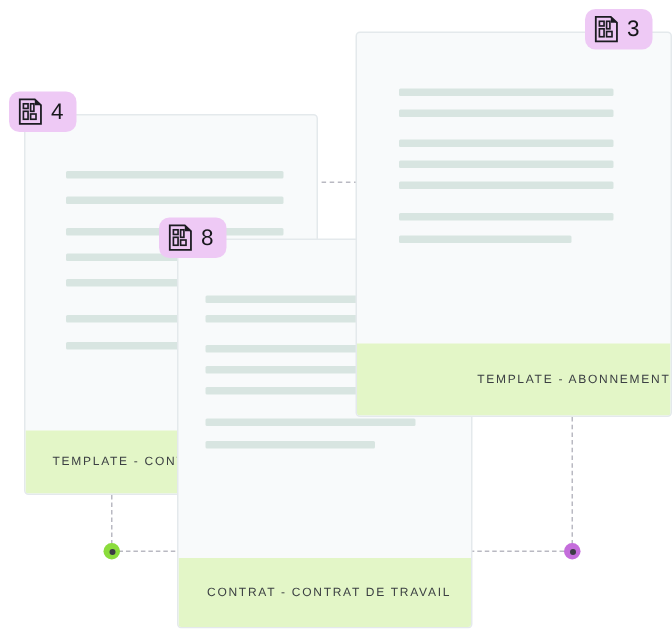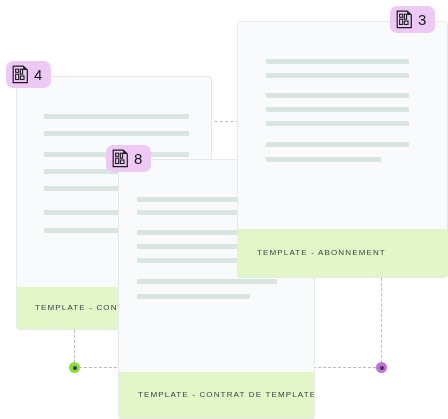--- a/index.html
+++ b/index.html
@@ -149,35 +149,35 @@
     <div class="card-lines">
       <div class="line" style="left:18px; top:37px; width:143px;"></div>
       <div class="line" style="left:18px; top:50px; width:143px;"></div>
       <div class="line" style="left:18px; top:70px; width:143px;"></div>
       <div class="line" style="left:18px; top:84px; width:143px;"></div>
       <div class="line" style="left:18px; top:98px; width:143px;"></div>
       <div class="line" style="left:18px; top:119px; width:140px;"></div>
       <div class="line" style="left:18px; top:134px; width:113px;"></div>
     </div>
     <div class="card-label" style="height:46px; padding-left:19px;">
-      <span>TEMPLATE - CONTRAT DE TEMPLATE</span>
+      <span>CONTRAT - CONTRAT DE TRAVAIL</span>
     </div>
   </div>
 
   <div class="card" style="left:237px; top:21px; width:211px; height:257px; z-index:15;">
     <div class="card-lines">
       <div class="line" style="left:28px; top:37px; width:143px;"></div>
       <div class="line" style="left:28px; top:51px; width:143px;"></div>
       <div class="line" style="left:28px; top:71px; width:143px;"></div>
       <div class="line" style="left:28px; top:85px; width:143px;"></div>
       <div class="line" style="left:28px; top:99px; width:143px;"></div>
       <div class="line" style="left:28px; top:120px; width:143px;"></div>
       <div class="line" style="left:28px; top:135px; width:115px;"></div>
     </div>
-    <div class="card-label" style="height:48px; padding-left:19px;">
+    <div class="card-label" style="height:48px; padding-left:19px;justify-content:flex-end;">
       <span>TEMPLATE - ABONNEMENT</span>
     </div>
   </div>
 
   <div class="node-dot" style="left:69px; top:362px; background:#8bdc3c; z-index:20;"></div>
   <div class="node-dot" style="left:376px; top:362px; background:#c46ddb; z-index:20;"></div>
 
   <div class="badge" style="left:390px; top:6px;">
     <span class="badge-icon">
       <svg viewBox="0 0 17 19" width="17" height="19" xmlns="http://www.w3.org/2000/svg">

